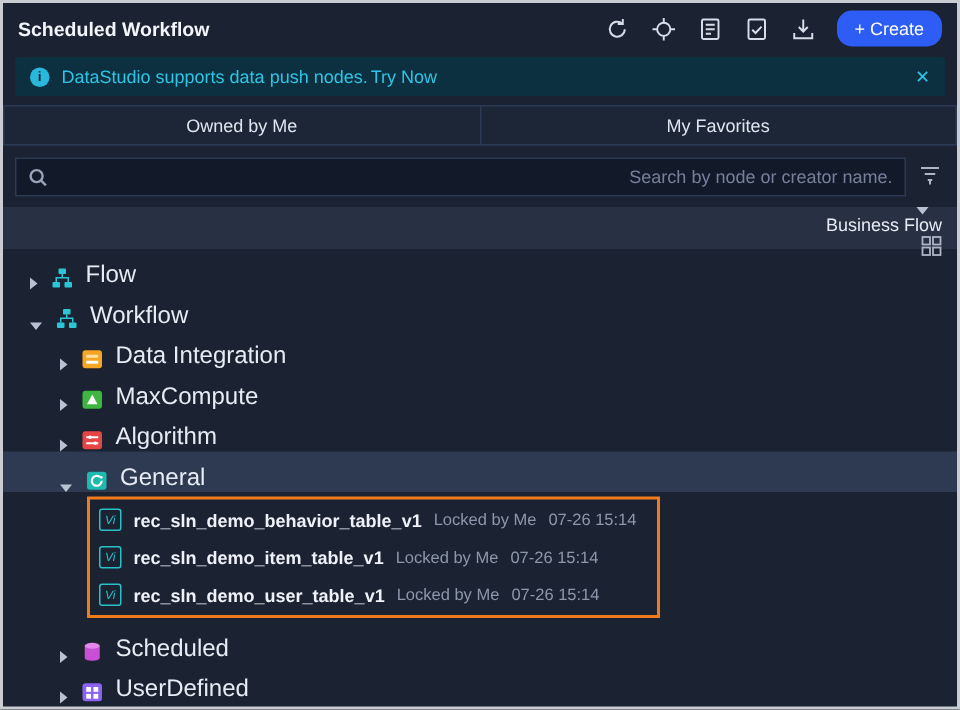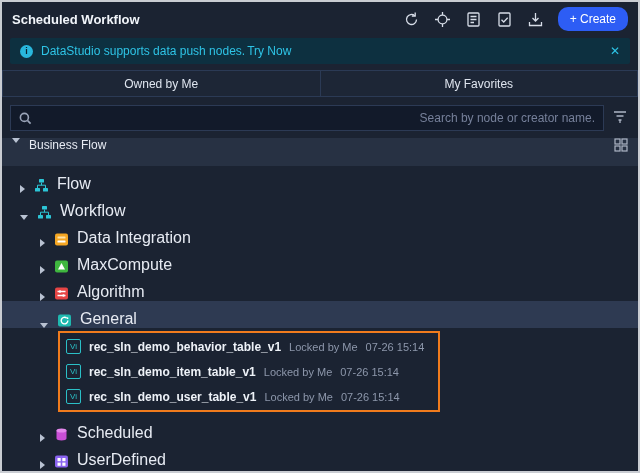--- a/index.html
+++ b/index.html
@@ -34,38 +34,38 @@
   .search-row{ margin:8px 8px 7px; display:flex; align-items:center; gap:8px; flex:0 0 auto;}
   .search-box{ flex:1; height:26px; border:1px solid #2c3a55; background:#121a2a; display:flex;
     align-items:center; padding:0 8px; gap:7px;}
   .search-box svg{ width:13px; height:13px; stroke:#9aa4b8; fill:none; stroke-width:1.6;}
   .search-box input{ flex:1; background:transparent; border:none; outline:none; color:#cfd6e4; font-size:12px;text-align:right;}
   .search-box input::placeholder{ color:#76809a;}
   .filter-btn{ width:18px; height:18px; display:flex; cursor:pointer;}
   .filter-btn svg{ width:16px; height:16px; stroke:#aeb6c6; fill:none; stroke-width:1.3;}
   
   .tree{ flex:1; overflow:hidden;}
-  .bf-row{ height:28px; background:#273143; display:flex; align-items:flex-start; padding:0 10px; font-size:12px;}
+  .bf-row{ height:28px; background:#273143; display:flex; align-items:flex-end; padding:0 10px; font-size:12px;flex-direction:column;}
   .grid-icon{ margin-left:auto; width:14px; height:14px; cursor:pointer;}
   .grid-icon svg{ width:14px; height:14px; stroke:#aeb6c6; fill:none; stroke-width:1.2;}
   .row{ height:27px; display:flex; align-items:flex-end; font-size:16px; cursor:pointer;}
   .row.selected{ background:#2e3a52;}
   .lvl1{ padding-left:18px;}
   .lvl2{ padding-left:38px;}
   .chev{ width:0; height:0; margin-right:9px; flex:0 0 auto;}
   .chev.right{ border-left:5px solid #b9c2d2; border-top:4px solid transparent; border-bottom:4px solid transparent;}
   .chev.down{ border-top:5px solid #b9c2d2; border-left:4px solid transparent; border-right:4px solid transparent;}
   .ticon{ width:15px; height:15px; margin-right:8px; display:inline-flex; flex:0 0 auto;}
   .ticon svg{ width:15px; height:15px;}
   .rlabel{ color:#e7ebf3;}
   
   .orange-box{ margin:3px 0 3px 56px; width:fit-content; border:2px solid #f07b1d; padding:1px 14px 1px 6px;}
   .node-row{ height:25px; display:flex; align-items:center; gap:8px; cursor:pointer; white-space:nowrap;}
   .vi-icon{ width:15px; height:15px; border:1px solid #2bc0c7; border-radius:2px; color:#2bc0c7;
-    font-size:8px; display:flex; align-items:center; justify-content:center; flex:0 0 auto;}
+    font-size:8px; display:flex; align-items:center; justify-content:center; flex:0 0 auto;font-style:italic;}
   .nname{ font-weight:bold; color:#eef2f8; font-size:12px;}
   .nmeta{ color:#8d97ab; font-size:11px;}
 </style>
 </head>
 <body>
 
 <div class="frame">
 
   <div class="hdr">
     <span class="hdr-title">Scheduled Workflow</span>

